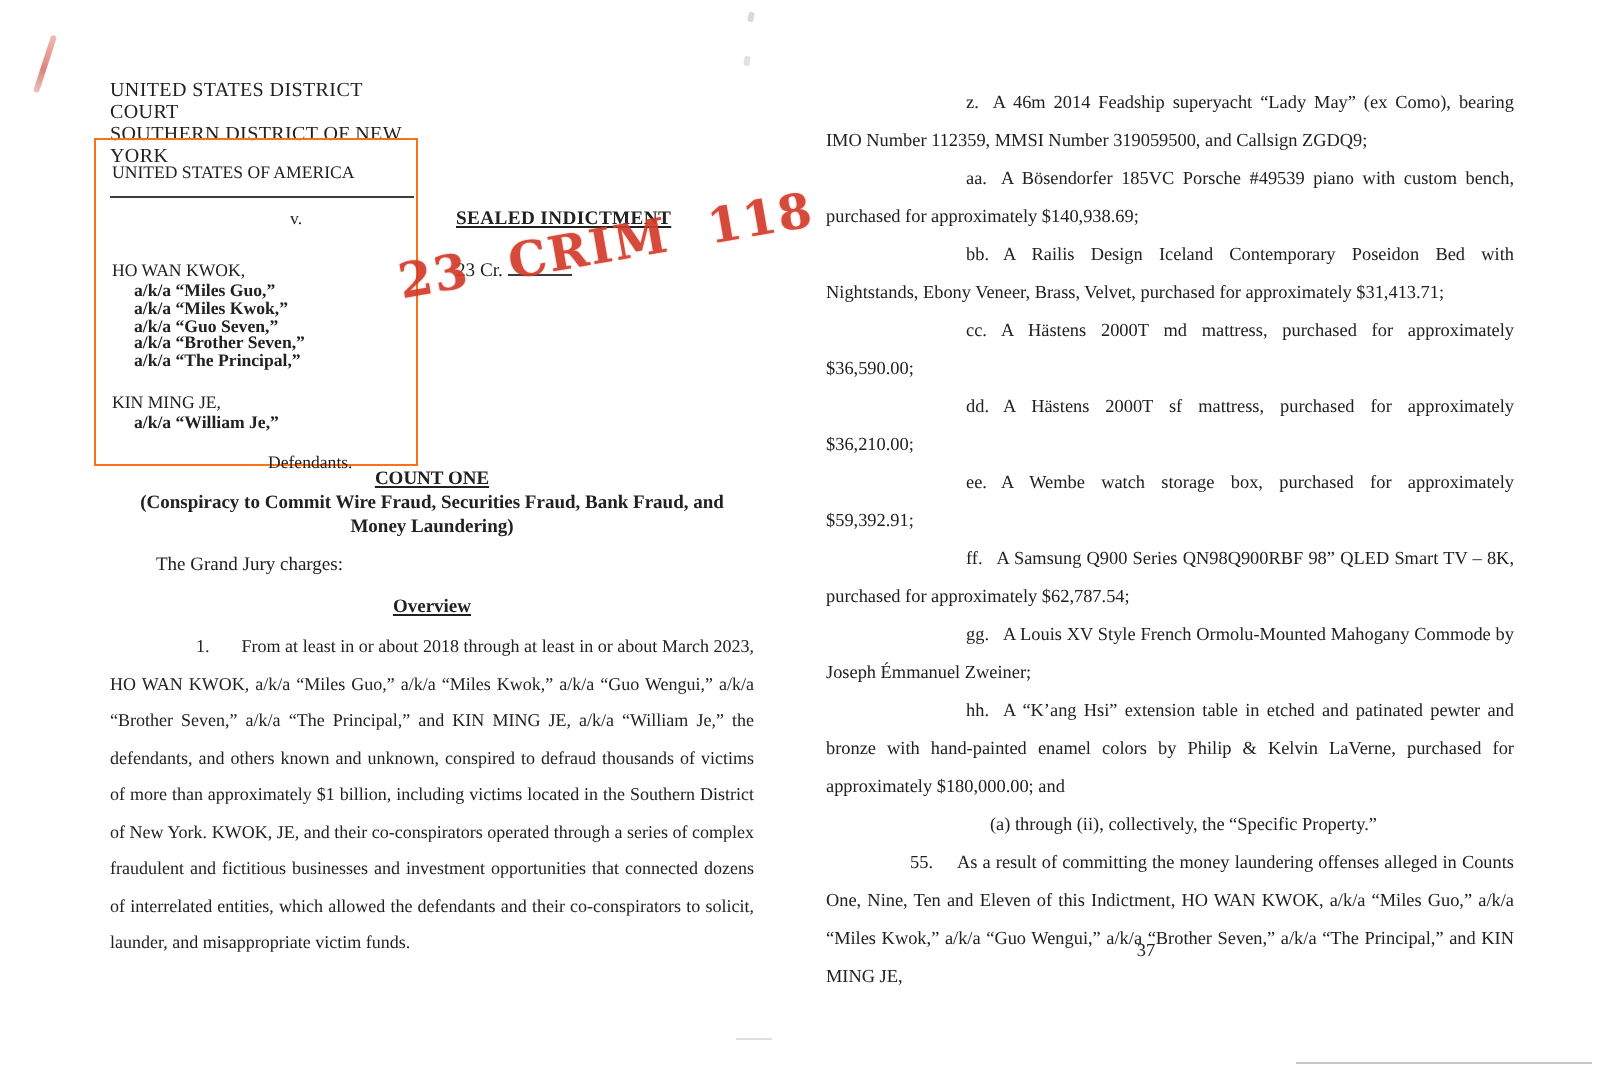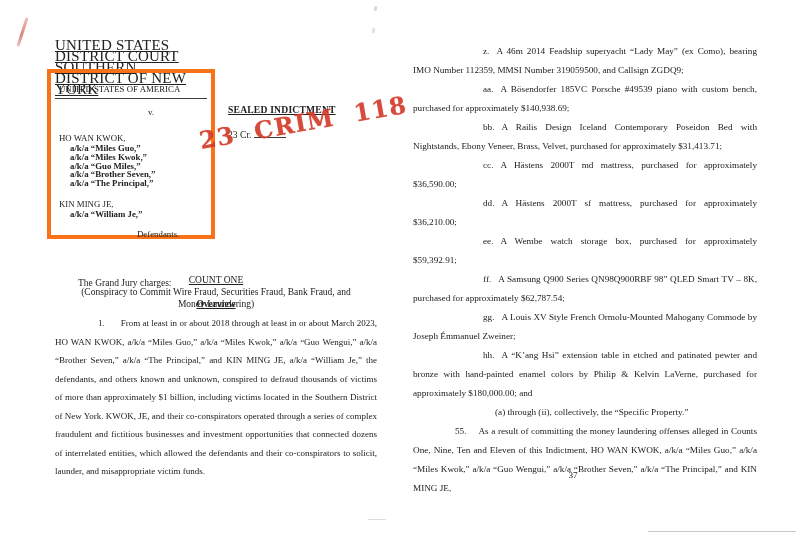--- a/index.html
+++ b/index.html
@@ -6,26 +6,26 @@
   body{
     width:800px;height:544px;position:relative;overflow:hidden;
     background:#ffffff;
     font-family:"Liberation Serif","DejaVu Serif",serif;
     color:#212121;
   }
   .page{position:absolute;}
   
   .left-page{left:55px;top:40px;width:322px;height:470px;}
   .court{
-    font-size:15px;line-height:11px;letter-spacing:.2px;
-    width:152px;padding-bottom:3px;border-bottom:1.2px solid #3c3c3c;text-decoration:underline;
+    font-size:10px;line-height:11px;letter-spacing:.2px;
+    width:152px;padding-bottom:14px;border-bottom:1.2px solid #3c3c3c;
   }
   .caption-box{
     position:absolute;left:-8px;top:29px;width:160px;height:162px;
-    border:4px solid #f97316;font-size:8.8px;line-height:10px;
+    border:1px solid #f97316;font-size:8.8px;line-height:10px;
   }
   .cap-plaintiff{margin:11px 0 0 8px;}
   .cap-vs{margin:13px 0 0 97px;}
   .cap-name1{margin:16px 0 0 8px;}
   .aka-list{margin:1px 0 0 19px;line-height:8.8px;font-weight:bold;}
   .cap-name2{margin:11px 0 0 8px;}
   .cap-defendants{margin:10px 0 0 86px;}
   .sealed-col{position:absolute;left:173px;top:36px;font-size:9.6px;margin-top:28px;}
   .sealed-title{font-weight:bold;text-decoration:underline;letter-spacing:.2px;}
   .case-no{margin-top:13px;font-family:Liberation Serif, serif;}
@@ -33,21 +33,21 @@
   .stamp{
     position:absolute;left:147px;top:86px;
     font-family:"DejaVu Serif",serif;font-weight:bold;
     font-size:24px;letter-spacing:1px;word-spacing:11px;
     transform:rotate(-10deg);transform-origin:left bottom;
     opacity:.92;text-shadow:0 0 1px rgba(214,64,44,.55);
     white-space:nowrap;
   }
   .count-heading{
     position:absolute;top:194px;left:0;width:100%;
-    text-align:center;font-weight:normal;font-size:9.5px;line-height:12px;margin-top:40px;
+    text-align:center;font-weight:bold;font-size:9.5px;line-height:12px;
   }
   .count-title{text-decoration:underline;}
   .charges-intro{position:absolute;top:238px;left:23px;font-size:9.5px;}
   .overview-title{
     position:absolute;top:259px;left:0;width:100%;text-align:center;
     font-weight:bold;font-size:9.5px;text-decoration:underline;
   }
   .body-para{
     position:absolute;top:274px;left:0;width:322px;margin:0;
     font-size:9px;line-height:18.5px;text-align:justify;text-indent:43px;
@@ -89,21 +89,21 @@
     <div>SOUTHERN DISTRICT OF NEW YORK</div>
   </div>
 
   <div class="caption-box">
     <div class="cap-plaintiff">UNITED STATES OF AMERICA</div>
     <div class="cap-vs">v.</div>
     <div class="cap-name1">HO WAN KWOK,</div>
     <div class="aka-list">
       <div>a/k/a “Miles Guo,”</div>
       <div>a/k/a “Miles Kwok,”</div>
-      <div>a/k/a “Guo Miles,”</div>
+      <div>a/k/a “Guo Seven,”</div>
       <div>a/k/a “Brother Seven,”</div>
       <div>a/k/a “The Principal,”</div>
     </div>
     <div class="cap-name2">KIN MING JE,</div>
     <div class="aka-list">
       <div>a/k/a “William Je,”</div>
     </div>
     <div class="cap-defendants">Defendants.</div>
   </div>
 

